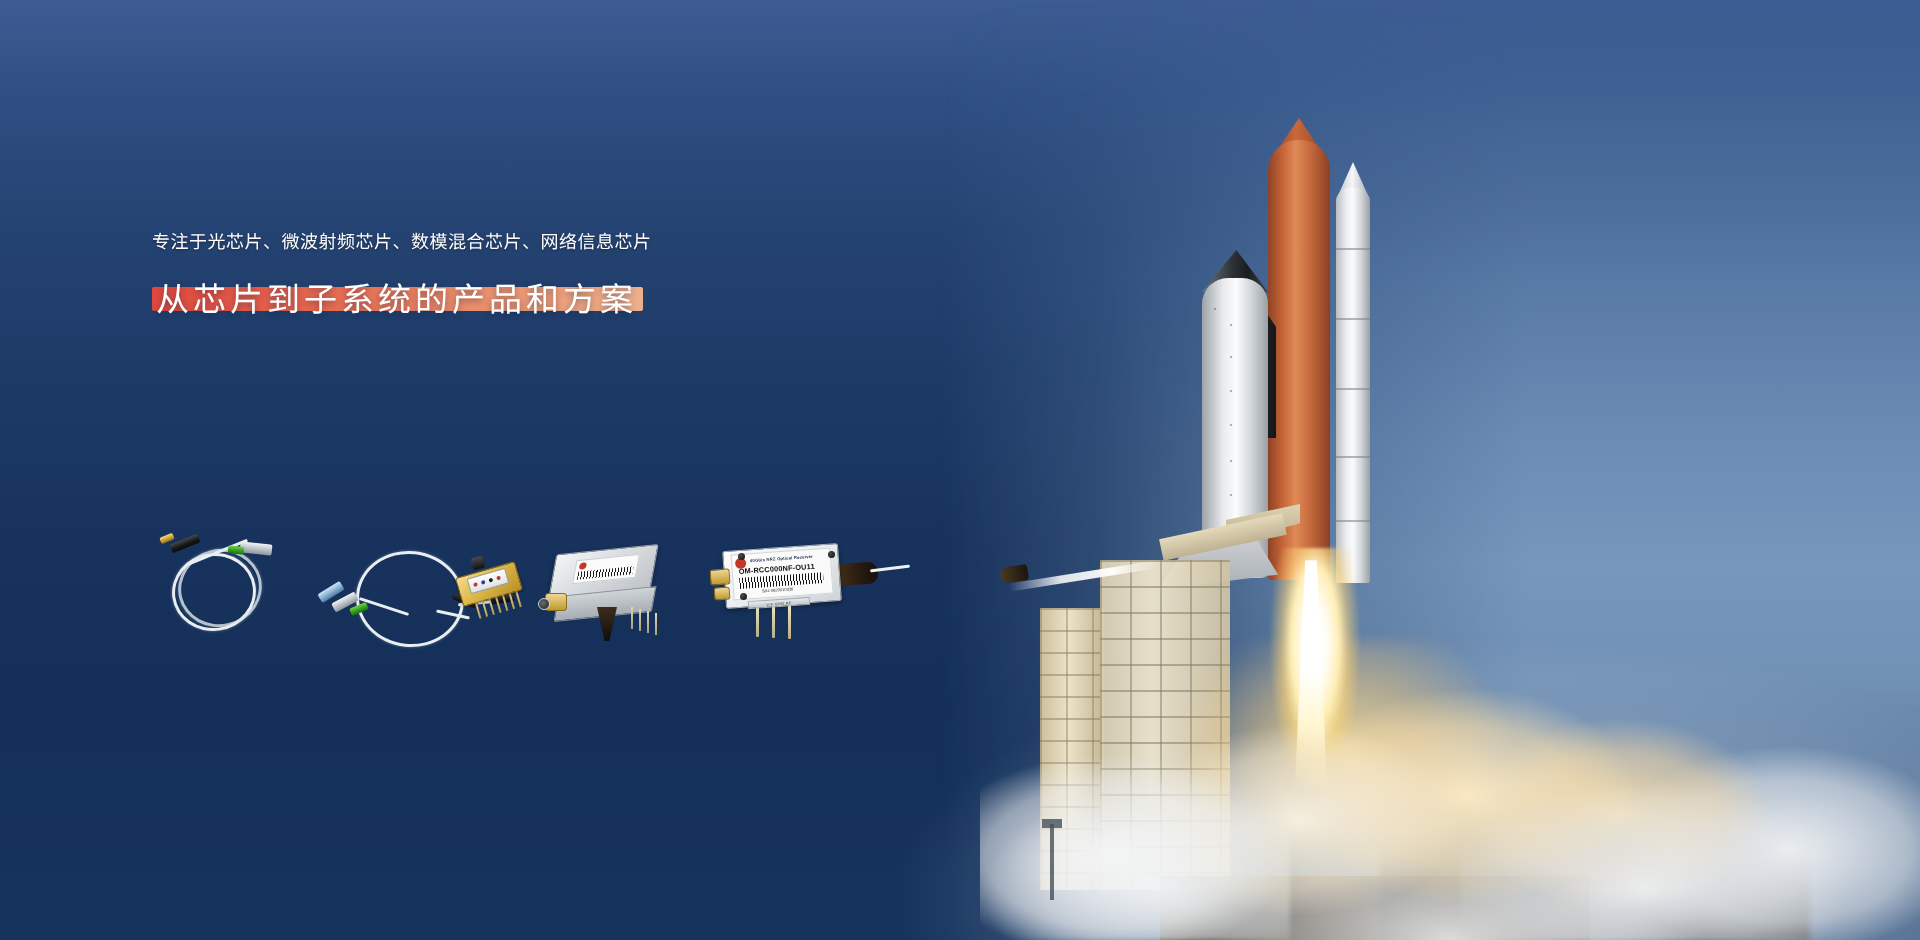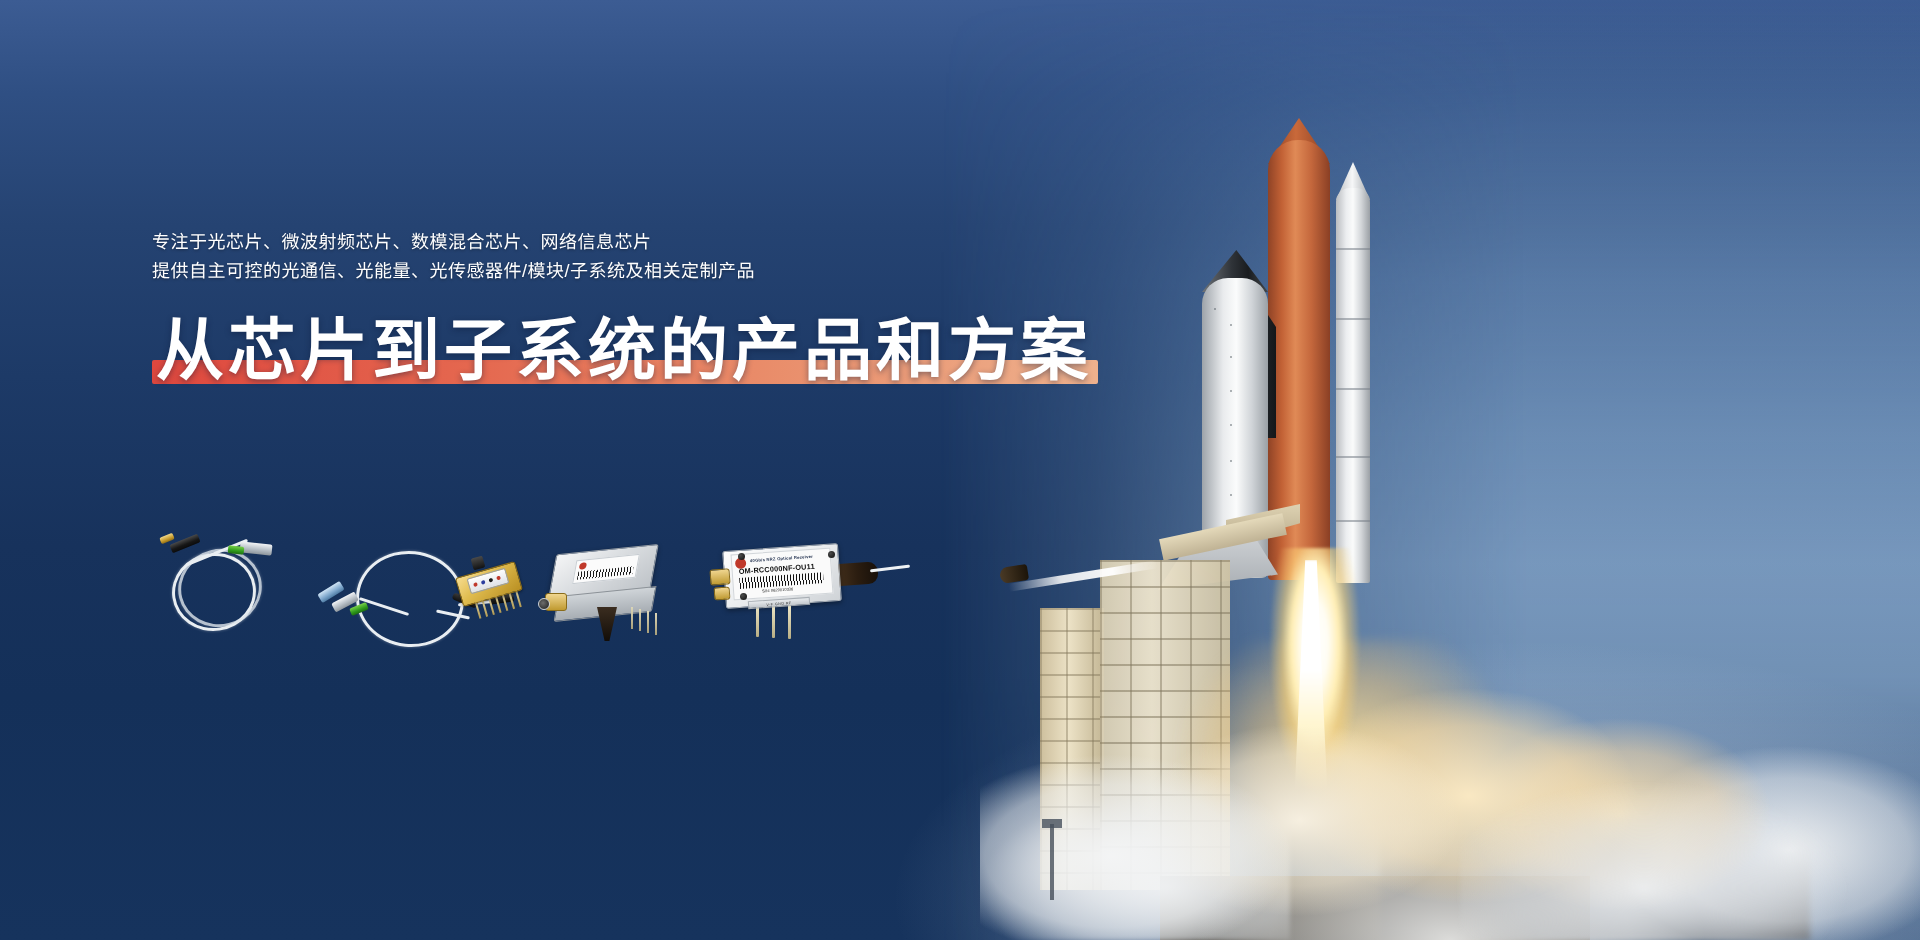--- a/index.html
+++ b/index.html
@@ -76,22 +76,22 @@
     position:absolute;
     left:0; bottom:10px;
     width:100%; height:24px;
     border-radius:2px;
     background:linear-gradient(to right, #e8483c 0%, #ef6a4e 34%, #f4926b 66%, #f8b68e 100%);
     opacity:0.95;
   }
   .headline {
     position:relative;
     color:#ffffff;
-    font-size:68px;
-    font-weight:700;
+    font-size:33px;
+    font-weight:400;
     letter-spacing:4px;
     line-height:1.26;
     white-space:nowrap;
     text-shadow:0 2px 6px rgba(10,25,55,0.45);
   }
 
   
   .products {
     position:absolute;
     left:150px; top:525px;
@@ -532,21 +532,20 @@
   <div class="smoke-band"></div>
   <div class="smoke-right"></div>
   <div class="lamp-post"></div>
   <div class="lamp-head"></div>
 
   <div class="contrail-tip"></div>
   <div class="contrail"></div>
 
   <div class="copy">
     <div class="sub">专注于光芯片、微波射频芯片、数模混合芯片、网络信息芯片</div>
-    <div class="sub">提供自主可控的光通信、光能量、光传感器件/模块/子系统及相关定制产品</div>
 
     <div class="headline-wrap">
       <div class="headline-bar"></div>
       <div class="headline">从芯片到子系统的产品和方案</div>
     </div>
   </div>
 
   <div class="products">
 
     <div class="product pc1">

